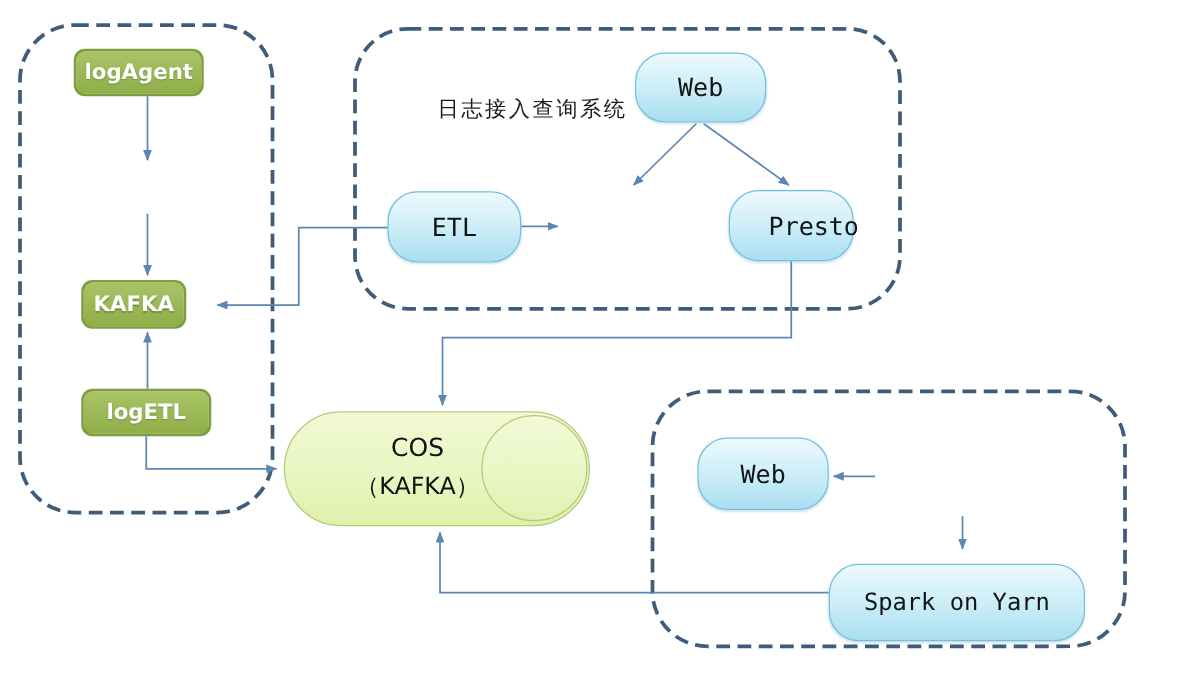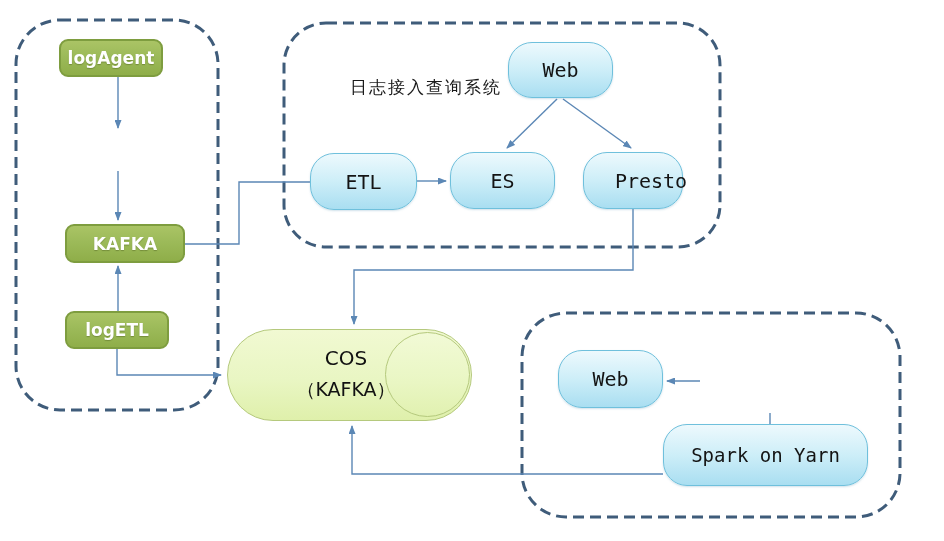--- a/index.html
+++ b/index.html
@@ -30,21 +30,21 @@
     position:absolute;z-index:2;box-sizing:border-box;
     background:linear-gradient(180deg,#f1f9d2 0%,#e9f6c3 55%,#dff0ab 100%);
     border:1.5px solid #b5c97d;border-radius:46px;
   }
   .cylinder .end-cap{
     position:absolute;right:1px;top:2px;width:85px;height:85px;border-radius:50%;
     border:1.2px solid #b5c97d;box-sizing:border-box;
     background:linear-gradient(180deg,#f2fad6 0%,#e9f6c3 60%,#e1f1b0 100%);
   }
   .cylinder .cyl-label{
-    position:absolute;left:38px;top:13px;width:160px;text-align:center;
+    position:absolute;left:26px;top:13px;width:160px;text-align:center;
     color:#111;font-size:20px;line-height:31px;
   }
   .cylinder .cyl-label .sub{font-size:19px;}
   .section-label{position:absolute;z-index:2;color:#1a1a1a;}
   .label-query{left:350px;top:61px;font-size:17px;letter-spacing:2px;margin-top:15px;}
   .label-ingest{left:70px;top:426px;width:100px;text-align:center;font-size:18px;letter-spacing:3px;}
   .label-offline{left:779px;top:279px;font-size:16px;color:#e53030;font-weight:bold;letter-spacing:1px;}
 </style>
 </head>
 <body>
@@ -70,33 +70,32 @@
     <path d="M417,181 L446,181" fill="none" stroke="#5b87b5" stroke-width="1.4" marker-end="url(#arr)"></path>
     <path d="M557,99 L507,148" fill="none" stroke="#5b87b5" stroke-width="1.4" marker-end="url(#arr)"></path>
     <path d="M563,99 L631,148" fill="none" stroke="#5b87b5" stroke-width="1.4" marker-end="url(#arr)"></path>
     <path d="M633,209 L633,270 L354,270 L354,324" fill="none" stroke="#5b87b5" stroke-width="1.4" marker-end="url(#arr)"></path>
     <path d="M700,381 L667,381" fill="none" stroke="#5b87b5" stroke-width="1.4" marker-end="url(#arr)"></path>
     <path d="M770,413 L770,439" fill="none" stroke="#5b87b5" stroke-width="1.4" marker-end="url(#arr)"></path>
     <path d="M663,474 L352,474 L352,426" fill="none" stroke="#5b87b5" stroke-width="1.4" marker-end="url(#arr)"></path>
   </svg>
 
   <div class="node green-node" style="left:59px;top:39px;width:104px;height:38px;">logAgent</div>
-  <div class="node green-node" style="left:65px;top:224px;width:120px;height:39px;">KAFKA</div>
+  <div class="node green-node" style="left:65px;top:224px;width:84px;height:39px;">KAFKA</div>
   <div class="node green-node" style="left:65px;top:311px;width:104px;height:38px;">logETL</div>
 
   <div class="section-label label-query">日志接入查询系统</div>
   <div class="node blue-node" style="left:508px;top:42px;width:105px;height:56px;">Web</div>
   <div class="node blue-node" style="left:310px;top:153px;width:107px;height:57px;">ETL</div>
-  <div class="node blue-node" style="left:450px;top:152px;width:105px;height:57px;">ES</div>
   <div class="node blue-node" style="left:583px;top:152px;width:100px;height:57px;padding-left:36px;">Presto</div>
 
   <div class="cylinder" style="left:227px;top:329px;width:245px;height:92px;">
     <div class="end-cap"></div>
     <div class="cyl-label">
       <span style="display:block;">COS</span>
       <span class="sub" style="display:block;">（KAFKA）</span>
     </div>
   </div>
 
   <div class="node blue-node" style="left:558px;top:350px;width:105px;height:58px;">Web</div>
-  <div class="node blue-node" style="left:663px;top:424px;width:205px;height:62px;font-size:19px;">Spark on Yarn</div>
+  <div class="node blue-node" style="left:663px;top:451px;width:205px;height:62px;font-size:19px;">Spark on Yarn</div>
 
 </div>
 
 </body></html>

